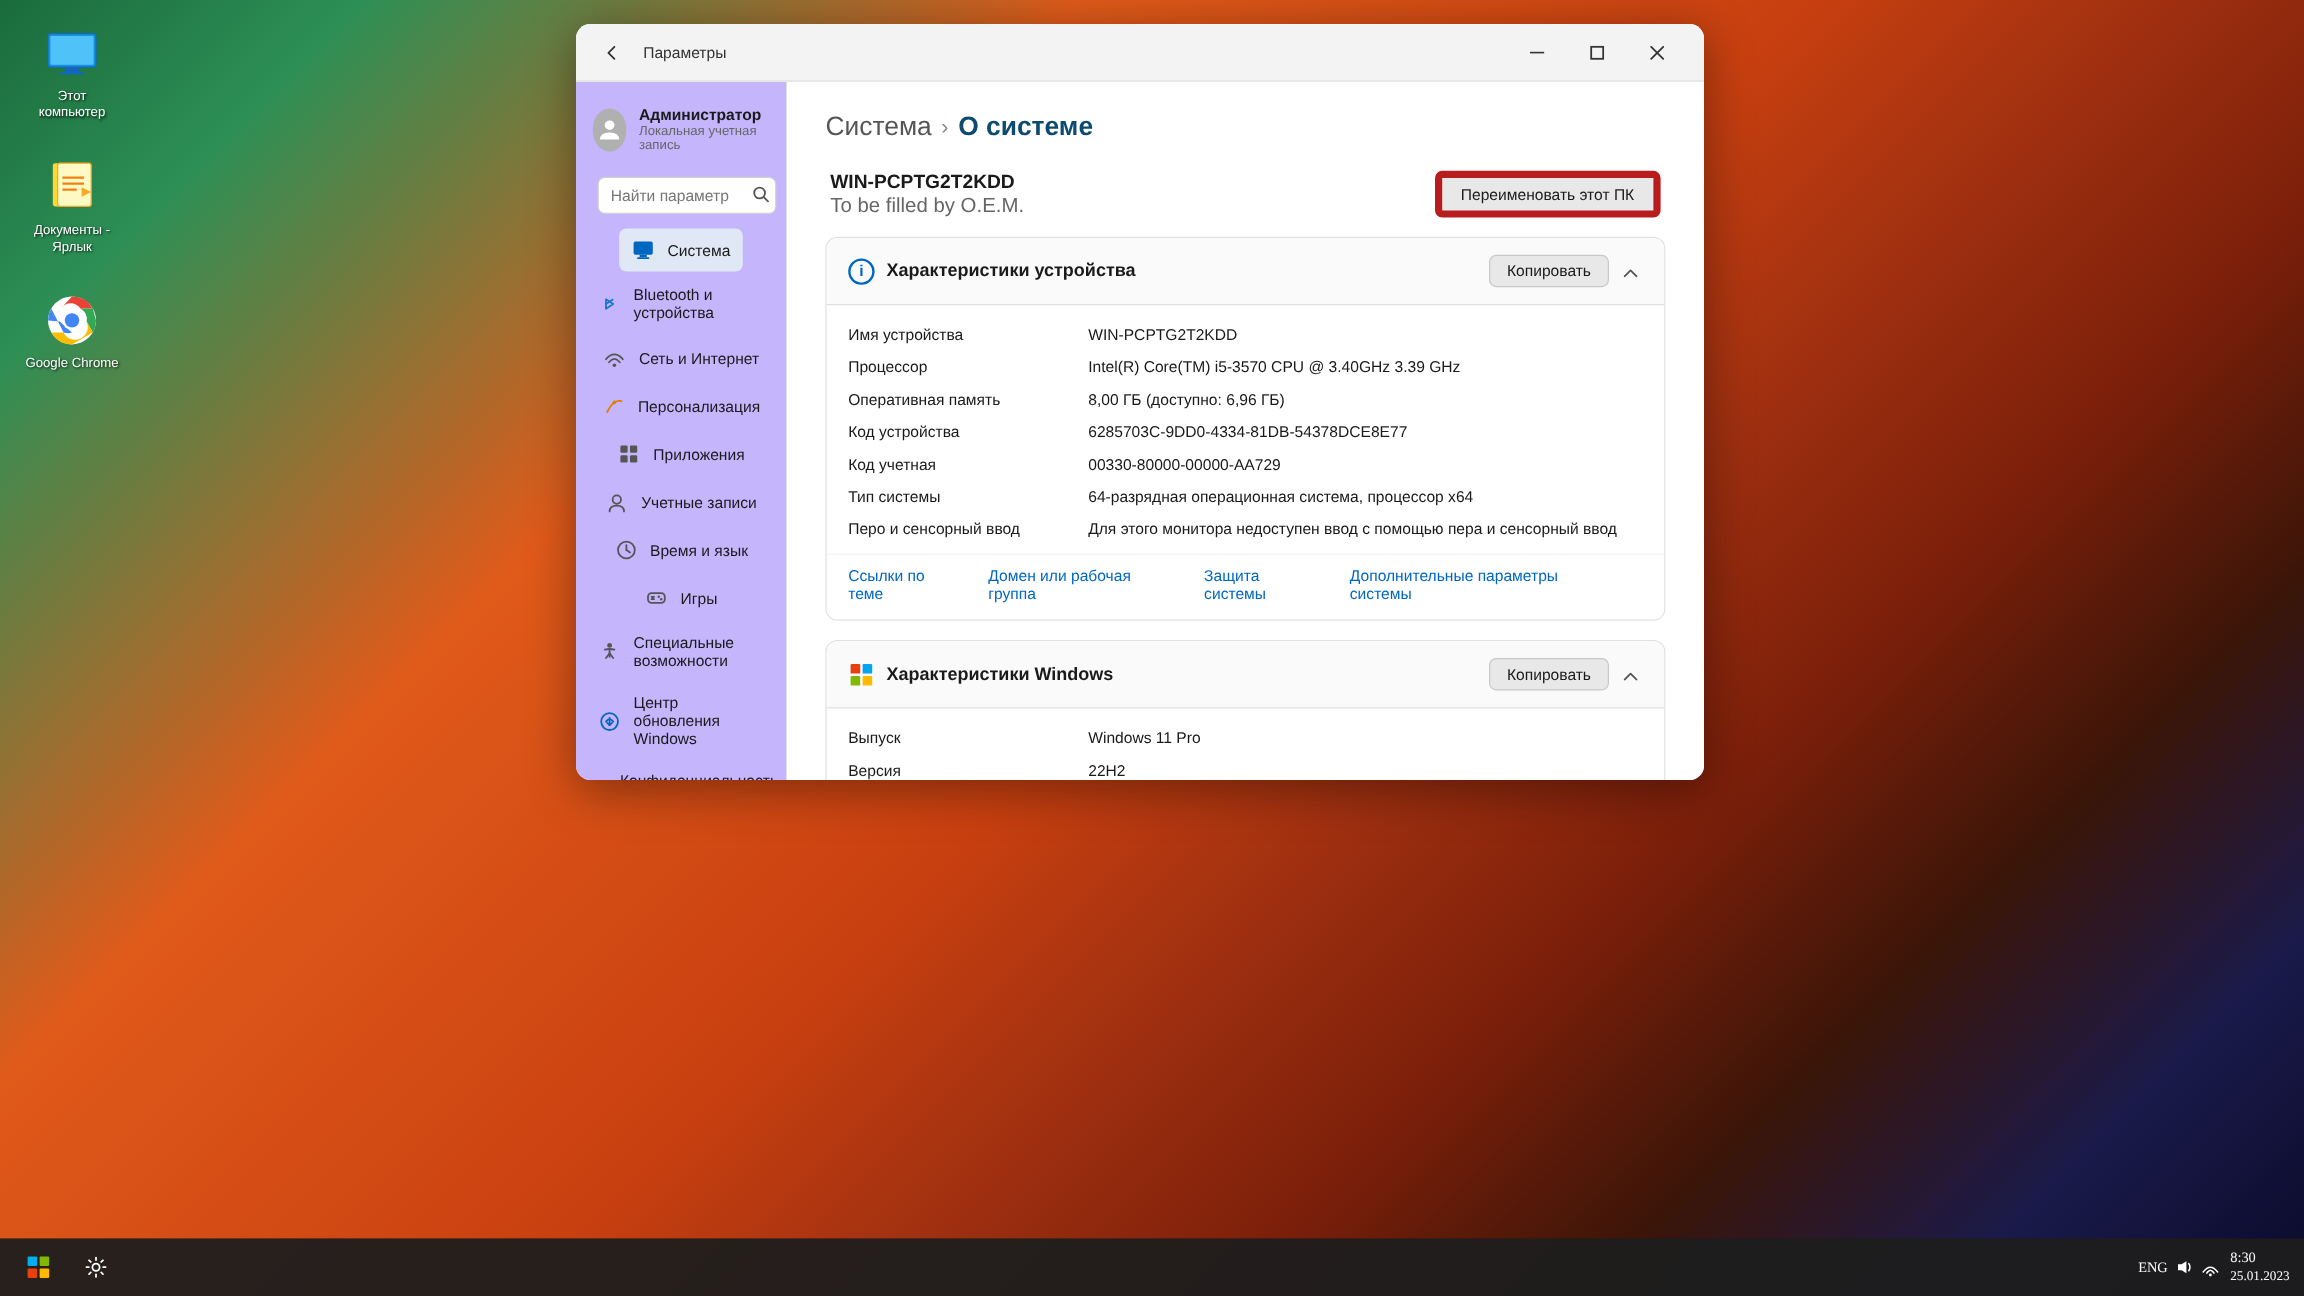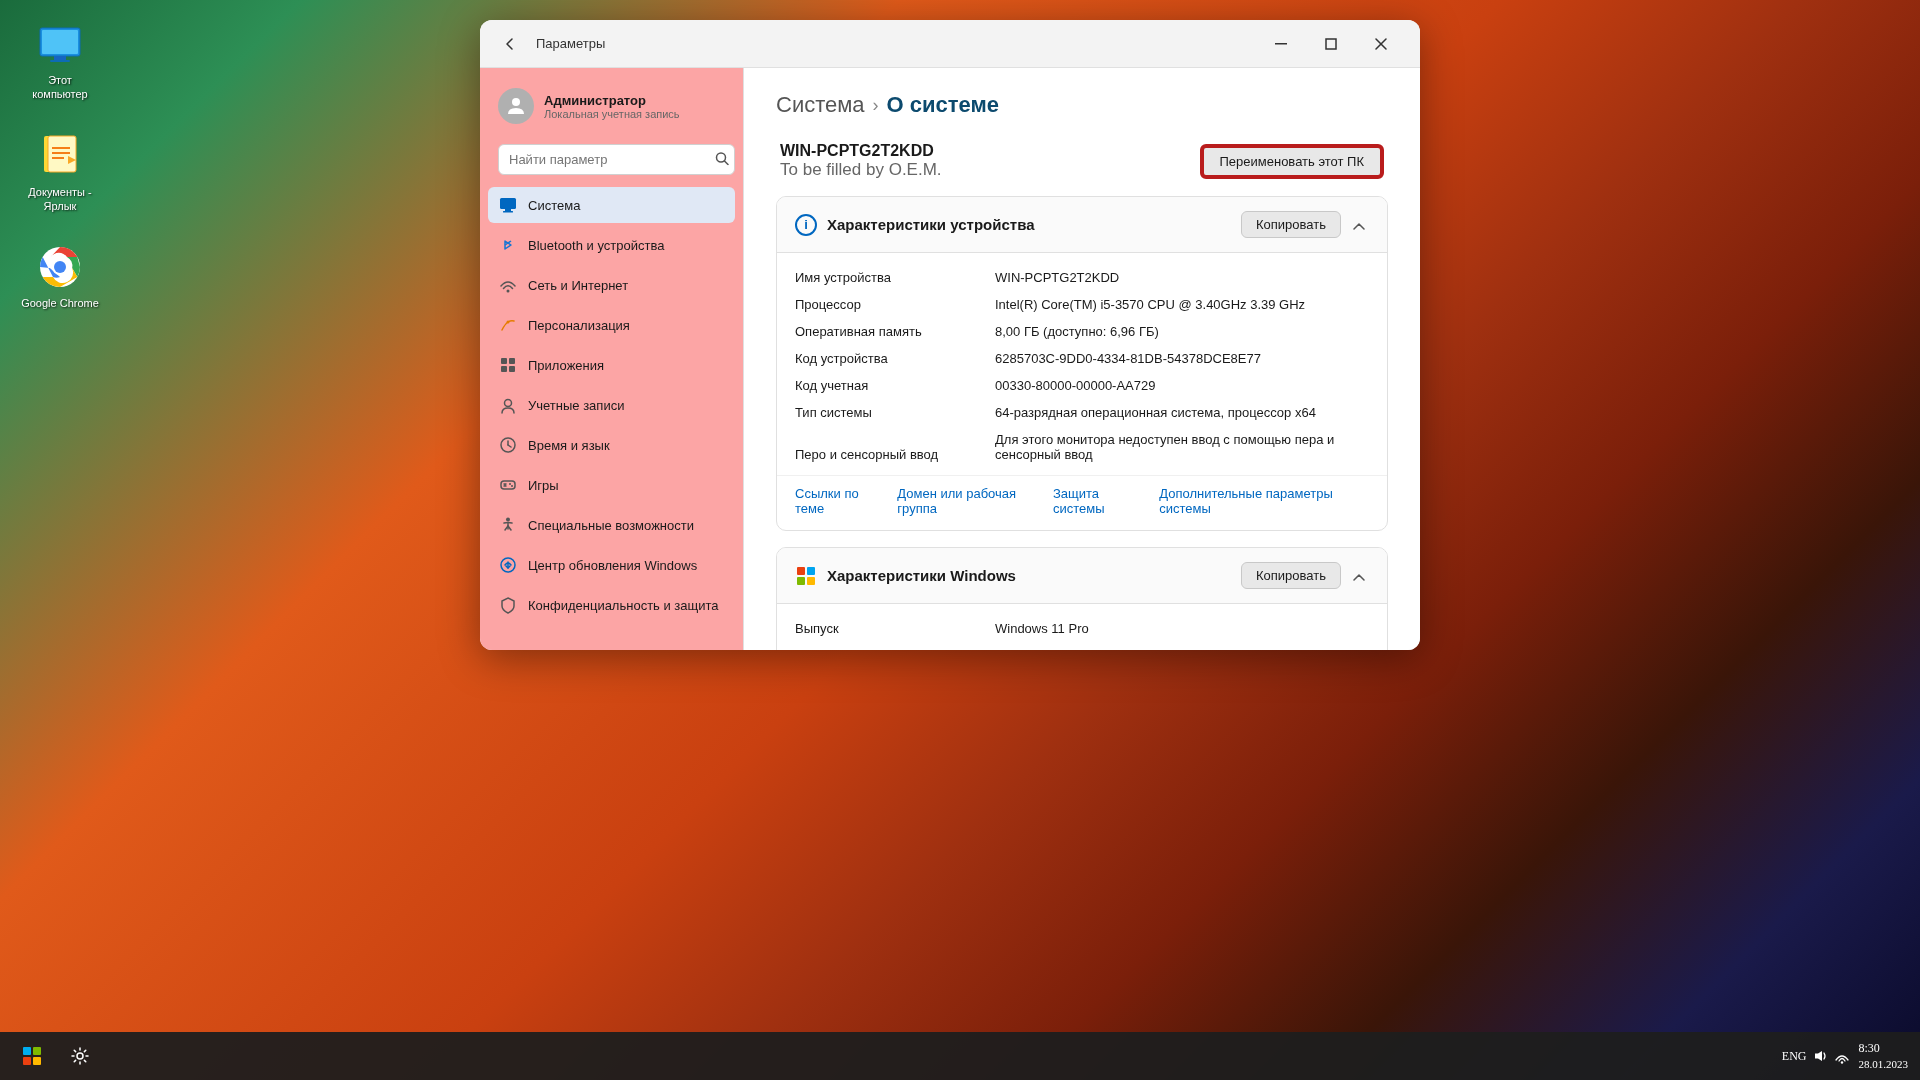--- a/index.html
+++ b/index.html
@@ -181,29 +181,30 @@
 
     
     .window-body {
       display: flex;
       flex: 1;
       overflow: hidden;
     }
 
     
     .sidebar {
-      width: 264px;
-      background: #fca5a5;
+      width: 176px;
+      background: #c4b5fd;
       padding: 12px 8px;
       display: flex;
       flex-direction: column;
       gap: 4px;
       overflow-y: auto;
       flex-shrink: 0;
       border-right: 1px solid #e0e0e0;
+      align-items: center;
     }
 
     .user-section {
       display: flex;
       align-items: center;
       gap: 10px;
       padding: 8px 10px 16px;
     }
     .user-avatar {
       width: 36px;
@@ -294,21 +295,21 @@
       align-items: center;
       margin-bottom: 16px;
       padding: 0 4px;
     }
     .pc-name-info { display: flex; flex-direction: column; }
     .pc-name { font-size: 16px; font-weight: 600; color: #1a1a1a; }
     .pc-oem { font-size: 17px; color: #666; }
     .rename-btn {
       padding: 6px 16px;
       background: #e8e8e8;
-      border: 4px solid #b91c1c;
+      border: 6px solid #b91c1c;
       border-radius: 6px;
       font-size: 13px;
       cursor: pointer;
       color: #1a1a1a;
     }
 
     
     .info-section {
       border: 1px solid #e0e0e0;
       border-radius: 10px;
@@ -791,16 +792,16 @@
         <path d="M12 5 Q14 8 12 11" stroke="white" stroke-width="1.3" fill="none" stroke-linecap="round"></path>
       </svg>
       <svg width="16" height="16" viewBox="0 0 16 16" fill="none">
         <path d="M2 12 Q8 4 14 12" stroke="white" stroke-width="1.3" fill="none" stroke-linecap="round"></path>
         <path d="M5 13 Q8 8 11 13" stroke="white" stroke-width="1.3" fill="none" stroke-linecap="round"></path>
         <circle cx="8" cy="14.5" r="1.2" fill="white"></circle>
       </svg>
     </div>
     <div class="taskbar-time">
       <div style="font-size:12px;color:white;font-weight:500;">8:30</div>
-      <div style="font-size:11px;color:white;">28.01.2023</div>
+      <div style="font-size:11px;color:white;">25.01.2023</div>
     </div>
   </div>
 </div>
 
 </body></html>

